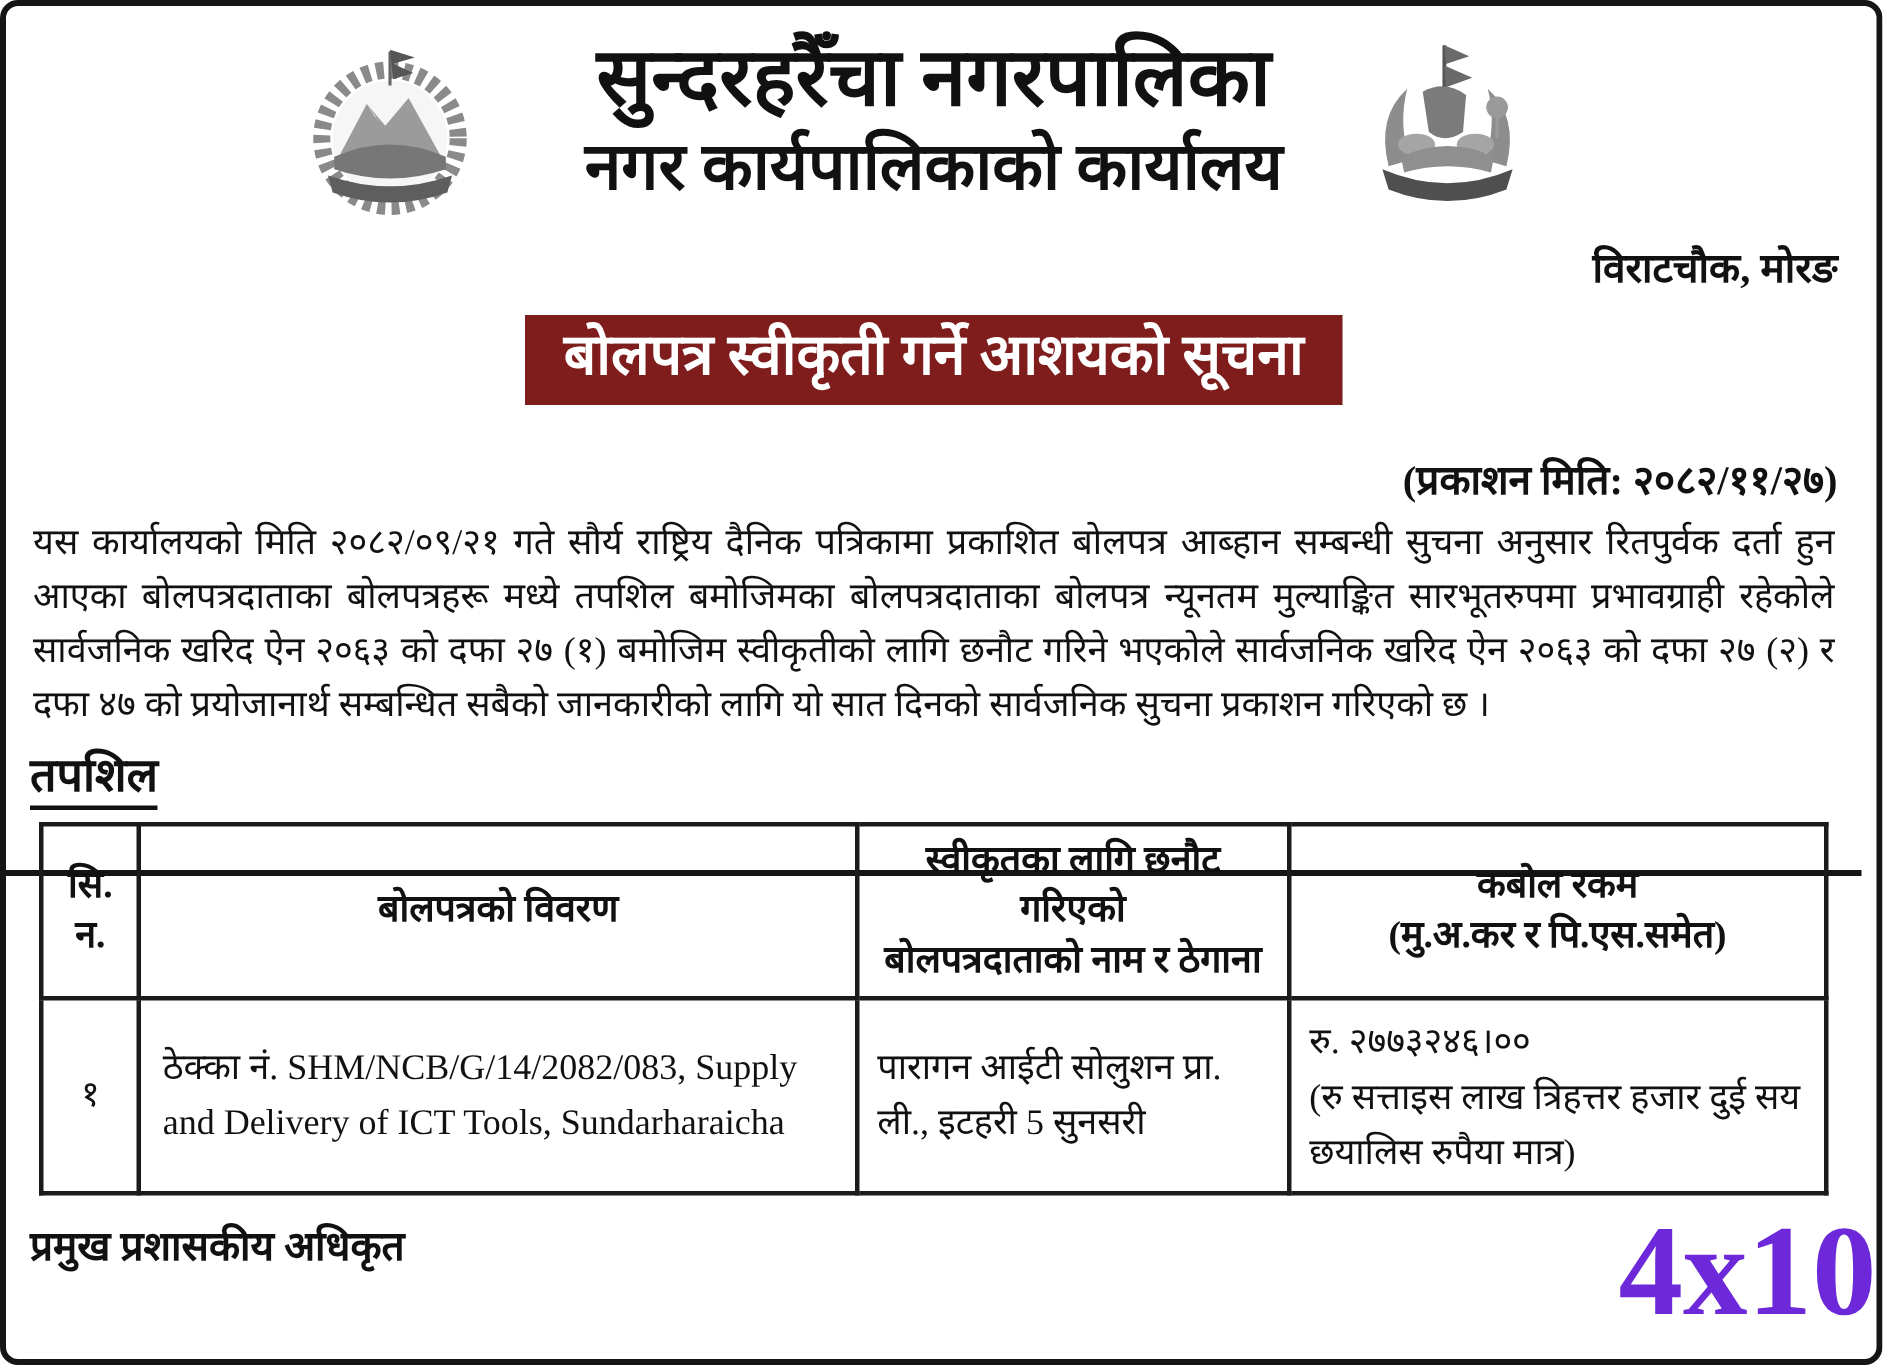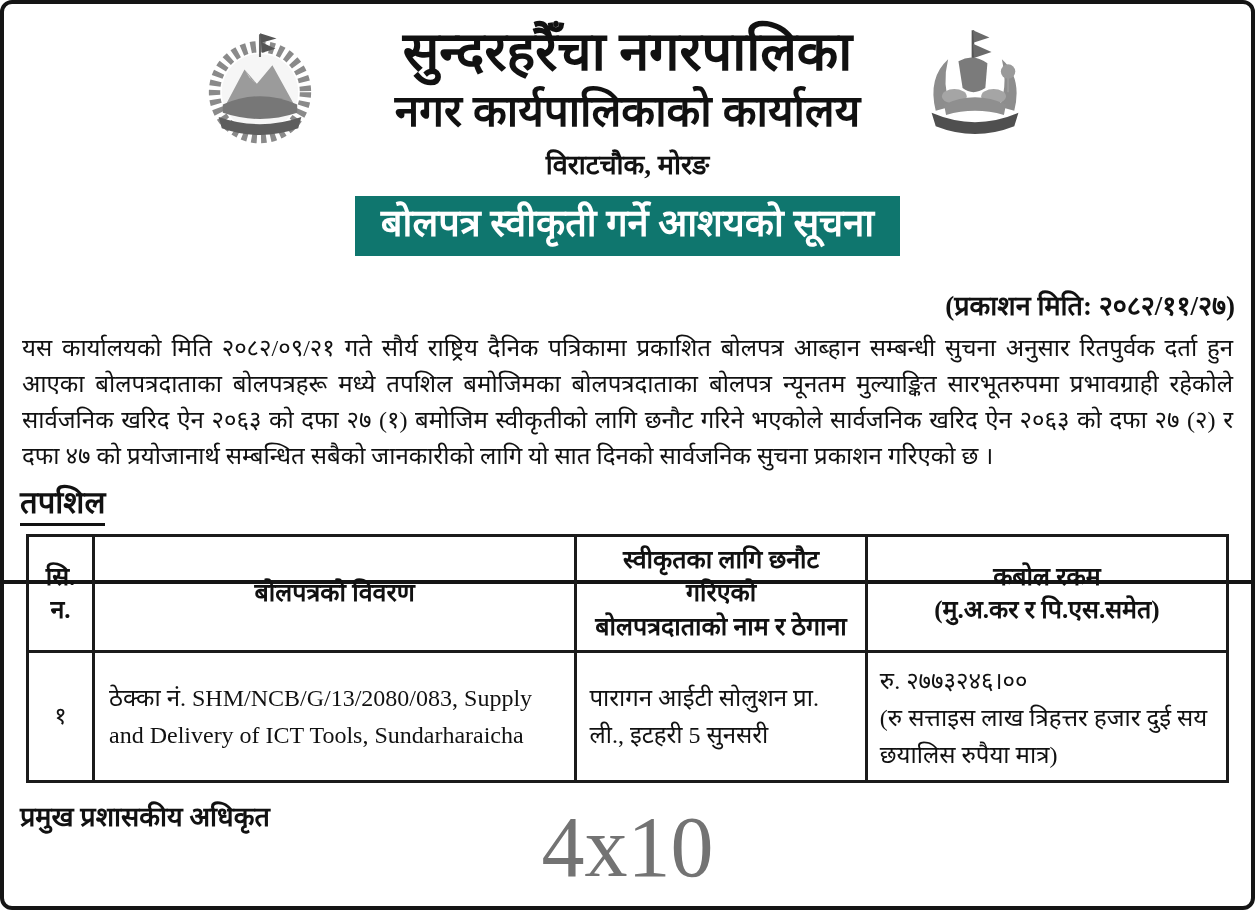--- a/index.html
+++ b/index.html
@@ -11,36 +11,36 @@
     color: #111;
   }
   .outer-frame {
     position: absolute; inset: 0;
     border: 4px solid #151515;
     border-radius: 12px;
     overflow: hidden;
     background: #fff;
   }
   .notice-area {
-    position: absolute; top: 0; left: 0; right: 0;
+    position: absolute; top: 0; left: 0; right: 10px;
     height: 580px;
     border-bottom: 4px solid #151515;
     padding: 20px 16px 0 16px;
   }
   
   .header { position: relative; text-align: center; }
   .logo { position: absolute; top: 2px; width: 124px; height: 124px; }
   .logo-left  { left: 178px; }
   .logo-right { right: 198px; top: 0; }
   .title-main  { font-size: 54px; font-weight: bold; line-height: 1.05; letter-spacing: 0px; }
   .title-sub   { font-size: 44px; font-weight: bold; margin-top: 8px; line-height: 1.05; }
-  .title-addr  { font-size: 27px; font-weight: bold; margin-top: 10px; }
+  .title-addr  { font-size: 27px; font-weight: bold; margin-top: 24px; text-align: right; }
   .banner {
     display: inline-block;
-    background: #0f766e;
+    background: #7f1d1d;
     color: #fff;
     font-size: 38px;
     font-weight: bold;
     padding: 7px 26px 11px 26px;
     margin-top: 14px;
     line-height: 1.1;
   }
   .pub-date {
     text-align: right;
     font-size: 27px;
@@ -88,25 +88,26 @@
   .signature {
     text-align: left;
     font-size: 27px;
     font-weight: bold;
     margin-top: 14px;
     padding-right: 30px;
   }
   .print-mark {
     position: absolute;
     top: 800px; left: 0; right: 0;
-    text-align: center;
+    text-align: right;
     font-family: "Liberation Serif", serif;
     font-size: 86px;
-    color: #737373;
+    color: #6d28d9;
     line-height: 1.0;
+    font-weight: bold;
   }
 </style>
 </head>
 <body>
 
 <div class="outer-frame">
   <div class="notice-area">
 
     <div class="header">
 
@@ -176,21 +177,21 @@
           </th>
           <th>
             <div>कबोल रकम</div>
             <div>(मु.अ.कर र पि.एस.समेत)</div>
           </th>
         </tr>
       </thead>
       <tbody>
         <tr>
           <td class="cell-sn">१</td>
-          <td class="cell-desc">ठेक्का नं. SHM/NCB/G/13/2080/083, Supply and Delivery of ICT Tools, Sundarharaicha</td>
+          <td class="cell-desc">ठेक्का नं. SHM/NCB/G/14/2082/083, Supply and Delivery of ICT Tools, Sundarharaicha</td>
           <td class="cell-bidder">पारागन आईटी सोलुशन प्रा. ली., इटहरी 5 सुनसरी</td>
           <td class="cell-amount">
             <div>रु. २७७३२४६।००</div>
             <div>(रु सत्ताइस लाख त्रिहत्तर हजार दुई सय छयालिस रुपैया मात्र)</div>
           </td>
         </tr>
       </tbody>
     </table>
 
     <div class="signature">प्रमुख प्रशासकीय अधिकृत</div>

